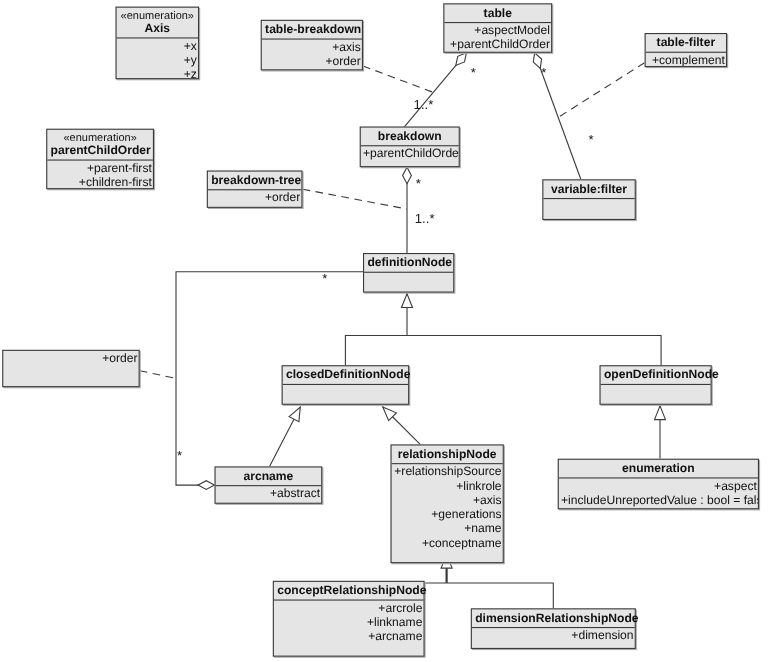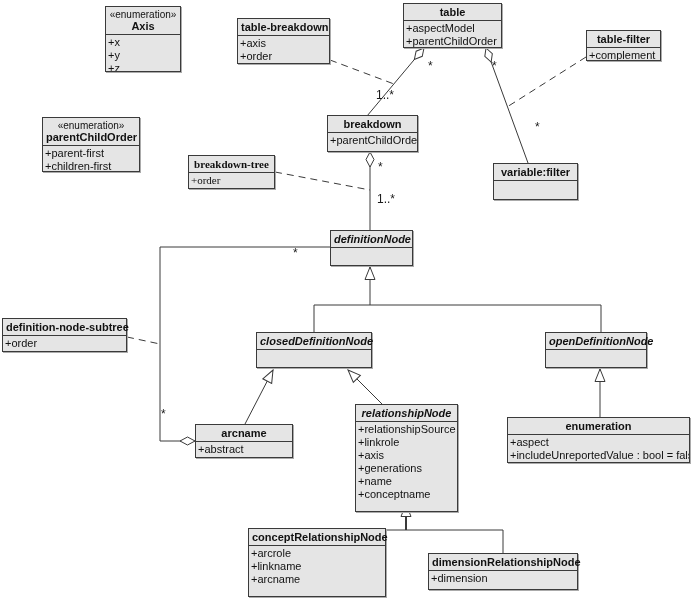--- a/index.html
+++ b/index.html
@@ -11,33 +11,33 @@
   .box {
     position:absolute; z-index:2; box-sizing:border-box;
     background:#e5e5e5; border:1px solid #3a3a3a;
     box-shadow:1px 1px 0 #ababab;
     display:flex; flex-direction:column;
     font-size:11px; color:#111; line-height:13px;
   }
   .head { border-bottom:1px solid #3a3a3a; text-align:center; padding:2px 3px 1px; }
   .stereo { font-size:10px; line-height:11px; font-weight:normal; }
   .title { font-weight:bold; white-space:nowrap; }
-  .abstract .title { font-style:italic; }
+  .abstract .title { }
   .attrs { flex:1 1 auto; padding:1px 1px 1px 2px; overflow:hidden; }
-  .attrs .attr { white-space:nowrap; }
+  .attrs .attr { white-space:nowrap;text-align:right; }
   .mult { position:absolute; z-index:3; font-size:12px; color:#1a1a1a; line-height:12px; }
 
   
   #b-axisEnum   { left:105px; top:6px;   width:76px;  height:66px; }
   #b-tableBreakdown { left:237px; top:18px; width:93px; height:46px; }
   #b-table      { left:403px; top:3px;   width:99px;  height:45px; }
   #b-tableFilter{ left:586px; top:30px;  width:75px;  height:31px; }
   #b-pcoEnum    { left:42px;  top:117px; width:98px;  height:55px; }
   #b-breakdown  { left:327px; top:115px; width:91px;  height:37px; }
-  #b-breakdownTree { left:188px; top:155px; width:87px; height:34px;font-family:Liberation Serif, serif; }
+  #b-breakdownTree { left:188px; top:155px; width:87px; height:34px; }
   #b-variableFilter { left:493px; top:163px; width:85px; height:37px; }
   #b-definitionNode { left:330px; top:230px; width:83px; height:36px; }
   #b-definitionNodeSubtree { left:2px; top:318px; width:125px; height:34px; }
   #b-closedDefinitionNode { left:256px; top:332px; width:116px; height:36px;gap:36px; }
   #b-openDefinitionNode { left:545px; top:332px; width:102px; height:36px; }
   #b-ruleNode   { left:195px; top:424px; width:98px;  height:34px; }
   #b-relationshipNode { left:355px; top:404px; width:103px; height:108px; }
   #b-aspectNode { left:507px; top:417px; width:183px; height:46px; }
   #b-conceptRelationshipNode { left:248px; top:528px; width:138px; height:69px; }
   #b-dimensionRelationshipNode { left:428px; top:553px; width:150px; height:37px; }
@@ -175,23 +175,20 @@
   </div>
 
   <div class="box abstract" id="b-definitionNode">
     <div class="head">
       <div class="title">definitionNode</div>
     </div>
     <div class="attrs"></div>
   </div>
 
   <div class="box" id="b-definitionNodeSubtree">
-    <div class="head">
-      <div class="title">definition-node-subtree</div>
-    </div>
     <div class="attrs">
         <div class="attr">+order</div>
       </div>
   </div>
 
   <div class="box abstract" id="b-closedDefinitionNode">
     <div class="head">
       <div class="title">closedDefinitionNode</div>
     </div>
     <div class="attrs">

